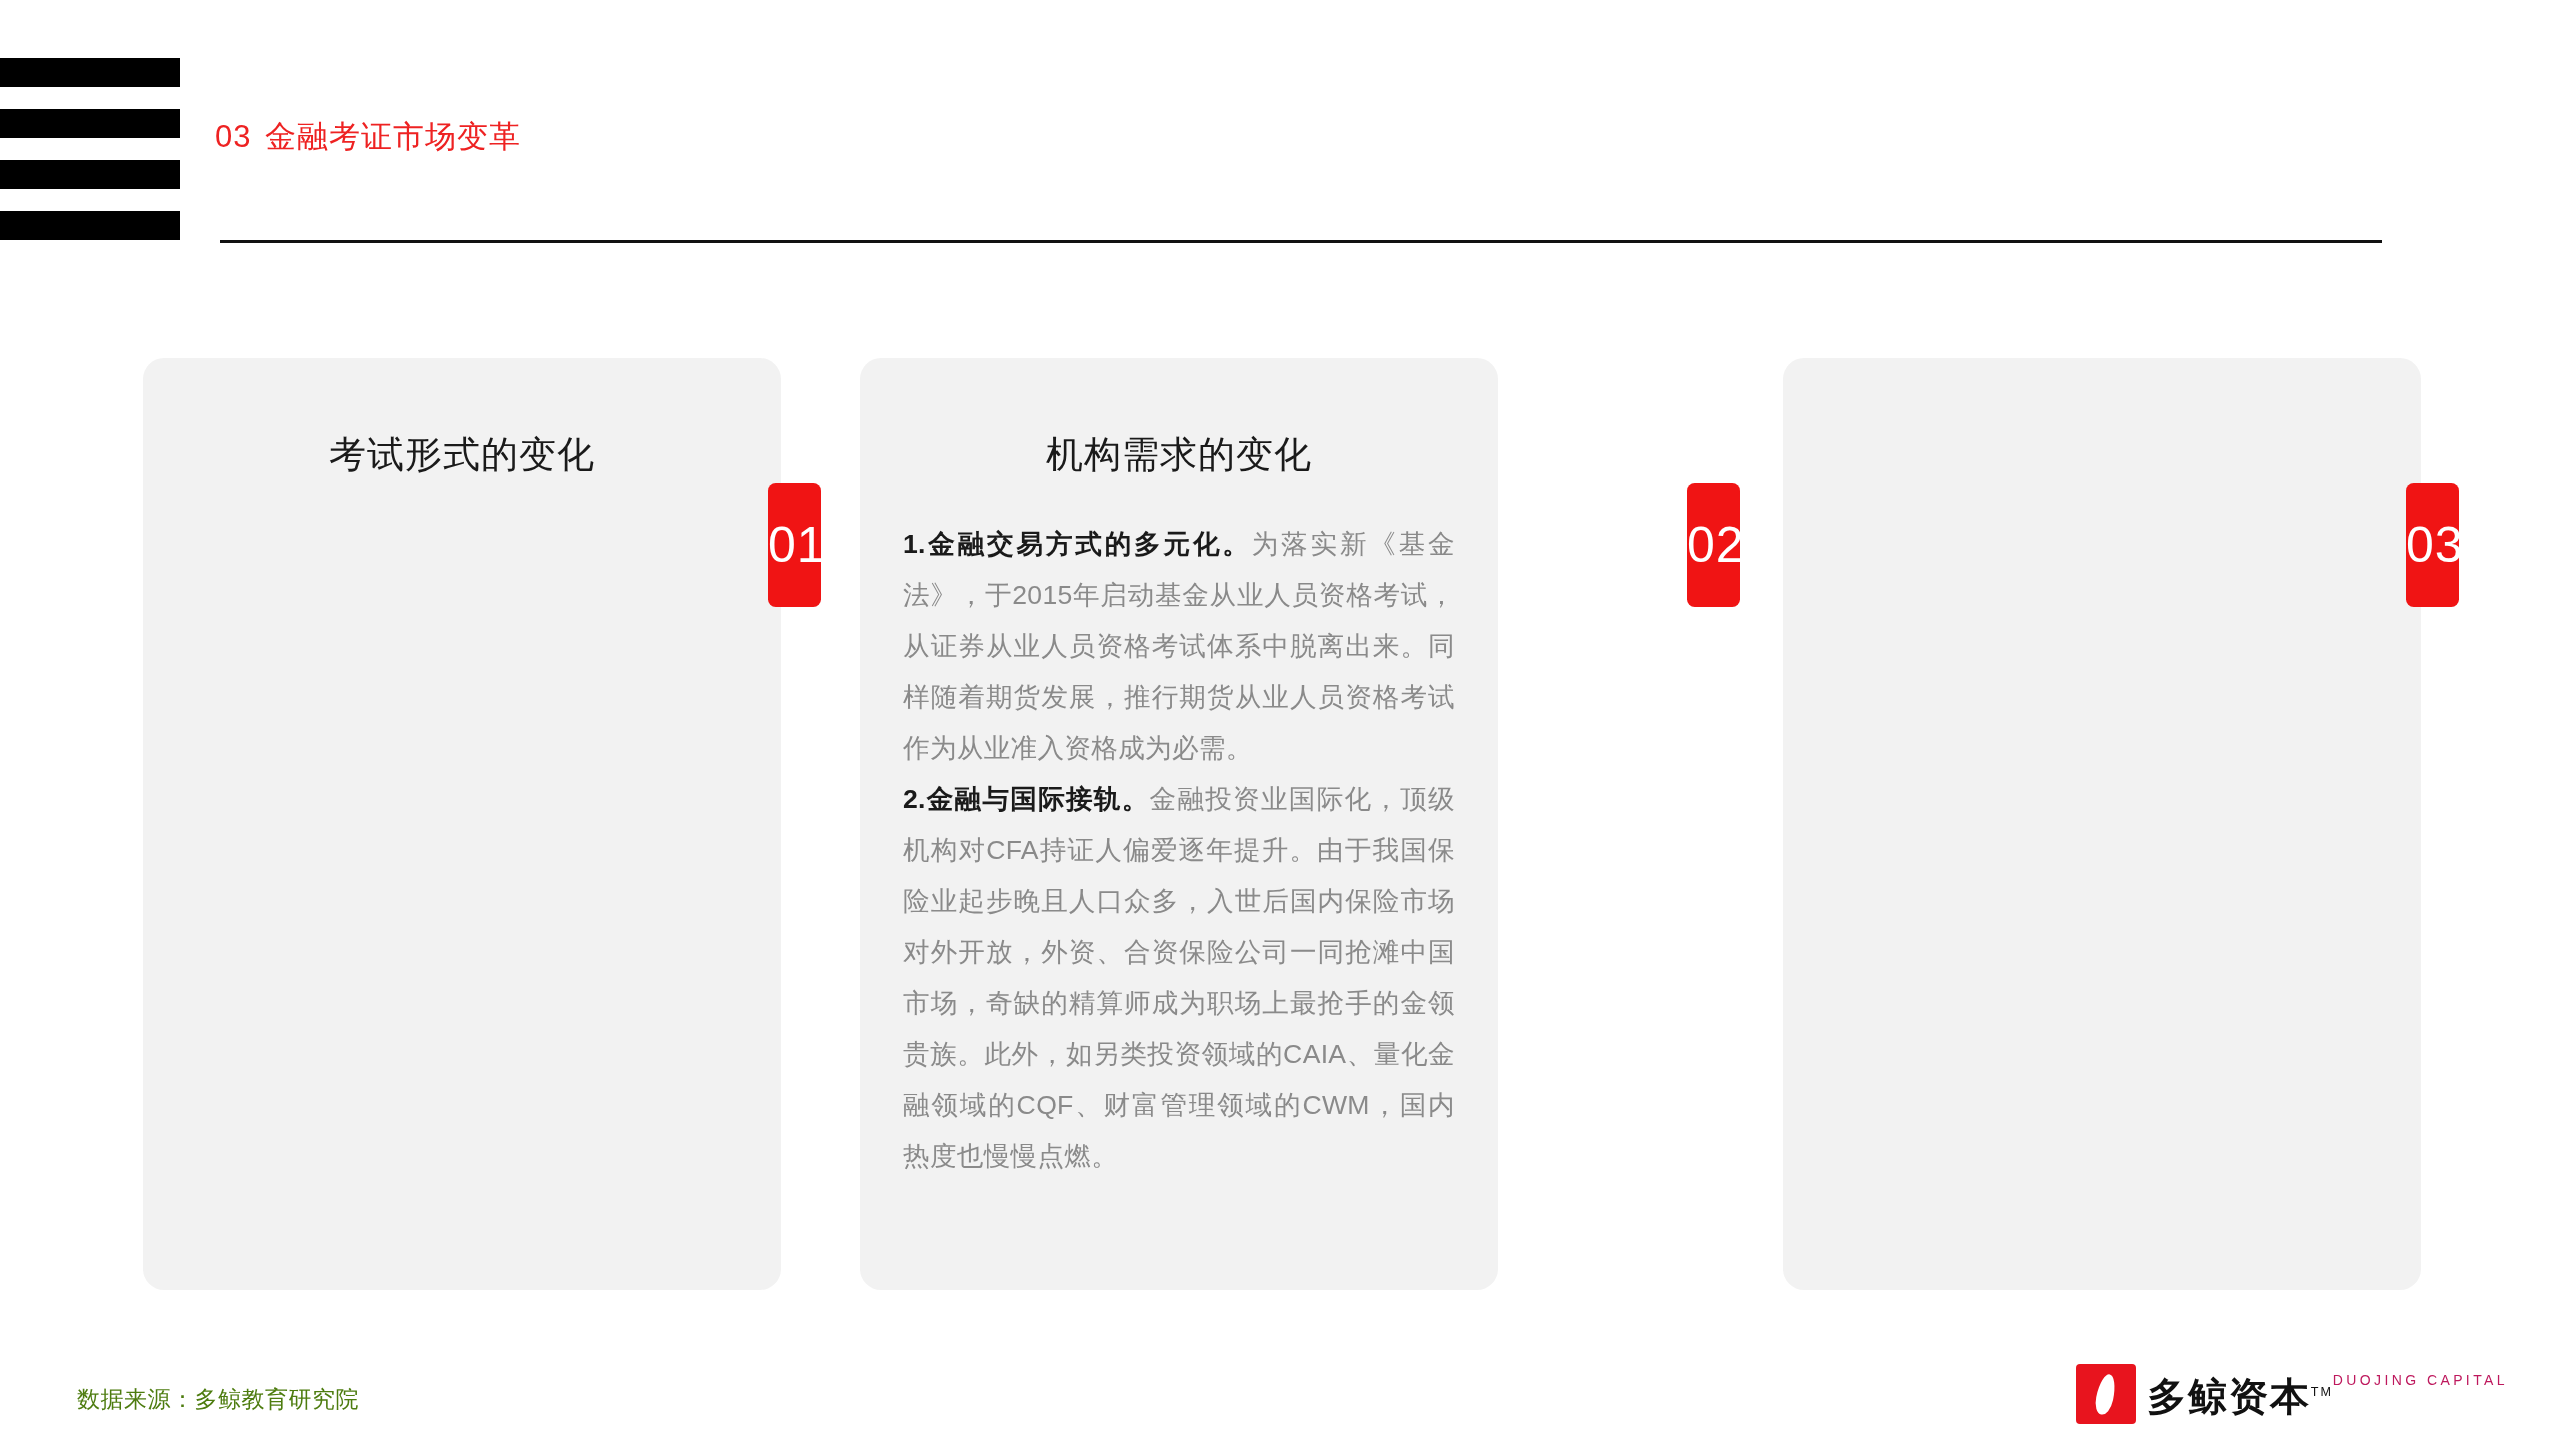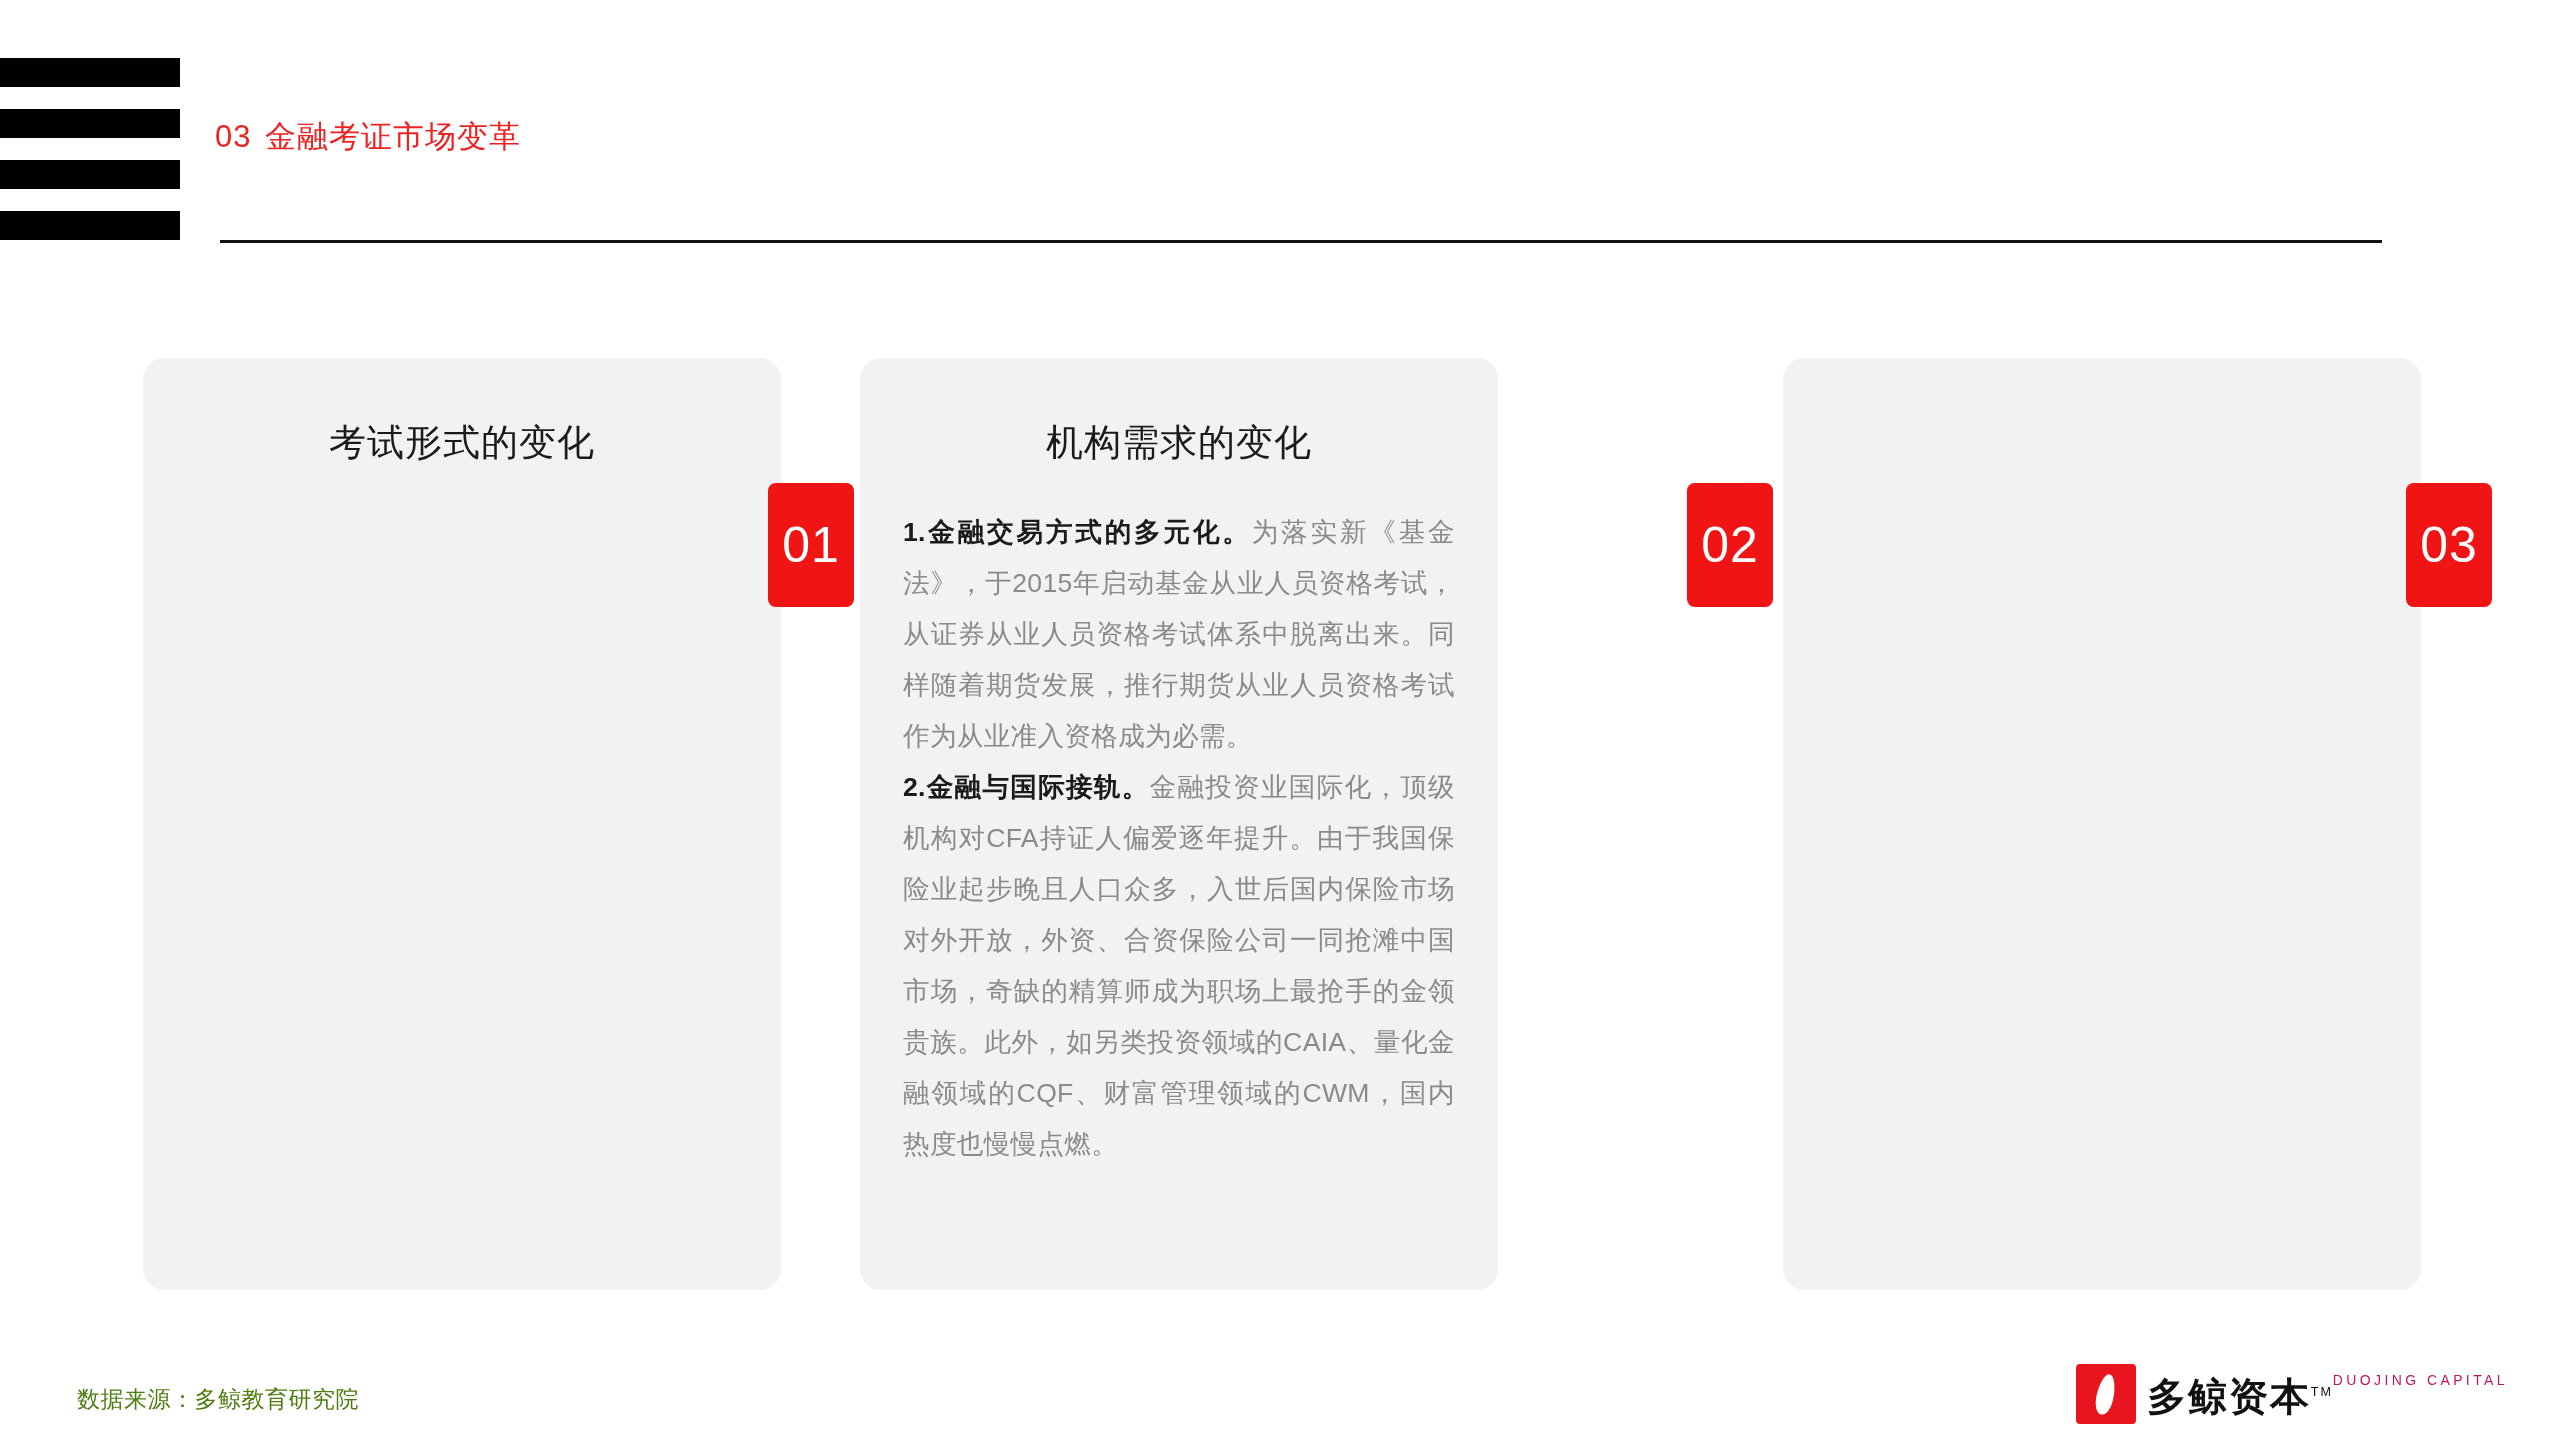--- a/index.html
+++ b/index.html
@@ -70,41 +70,41 @@
     padding: 56px 43px 0 43px;
   }
   #card-1 { left: 143px; }
   #card-2 { left: 860px; }
   #card-3 { left: 1783px; }
 
   .card-title {
     font-size: 37px;
     color: #1a1a1a;
     text-align: center;
-    margin: 4px 0 39px 0;
+    margin: 16px 0 39px 0;
     font-weight: 400;
     letter-spacing: 1px;
   }
 
   .card-body {
     font-size: 26.6px;
     line-height: 51px;
     color: #8a8a8a;
     letter-spacing: 0.3px;
     text-align: justify;
   }
   .card-body b {
     color: #1a1a1a;
     font-weight: 700;
   }
 
   
   .badge {
     position: absolute;
-    width: 86px;
+    width: 53px;
     height: 124px;
     background: #f01414;
     border-radius: 7.7px;
     color: #ffffff;
     font-size: 50px;
     line-height: 124px;
     text-align: center;
     letter-spacing: 1px;
   }
   #badge-1 { left: 768px; top: 483px; }

